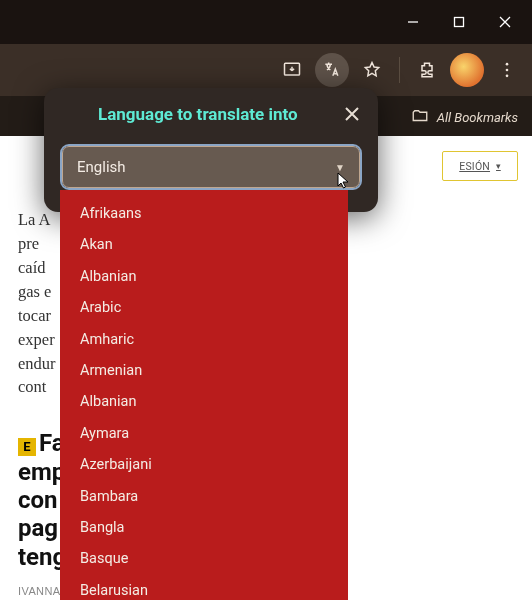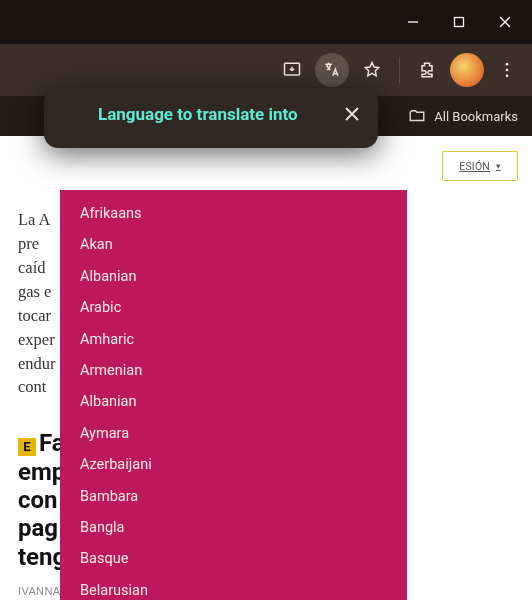--- a/index.html
+++ b/index.html
@@ -29,21 +29,21 @@
 
   .popup { position: absolute; top: 88px; left: 44px; width: 334px; border-radius: 14px; background: #302824; box-shadow: 0 6px 30px rgba(0,0,0,.6); padding: 16px 18px 24px; z-index: 50; }
   .popup .ptitle { color: #5eead4; font-size: 17px; font-weight: 700; margin-left: 36px; }
   .popup .close { position: absolute; top: 14px; right: 14px; width: 24px; height: 24px; display:flex;align-items:center;justify-content:center; color: #e7ded4; }
   .popup .close svg { width: 16px; height: 16px; stroke: #e7ded4; stroke-width: 2; fill: none; }
   .select { margin-top: 22px; height: 42px; border: 1.5px solid #bfa68f; border-radius: 7px; background: #675a50; display:flex; align-items:center; padding: 0 14px; color: #f4ece4; font-size: 15px; position: relative; outline: 2px solid #8aa5c5; outline-offset: 0; }
   .select .caret { position:absolute; right: 14px; font-size: 10px; color:#e0d4c6; }
   .cursor { position:absolute; right: 8px; bottom: -3px; width: 14px; height: 18px; }
   .cursor svg { width:14px; height:18px; fill:#fff; stroke:#000; stroke-width:1; }
 
-  .langlist { position: absolute; top: 190px; left: 60px; width: 347px; bottom: 0; background: #be185d; z-index: 60; padding: 8px 0; overflow: hidden; }
+  .langlist { position: absolute; top: 190px; left: 60px; width: 288px; bottom: 0; background: #b91c1c; z-index: 60; padding: 8px 0; overflow: hidden; }
   .langlist .item { padding: 7px 20px; color: #f4ece4; font-size: 14.5px; line-height: 1.2; }
 </style>
 </head>
 <body>
 
 <div class="titlebar">
   <div class="tbtn">
       <svg viewBox="0 0 12 12">
         <path d="M1 6h10"></path>
       </svg>
@@ -88,21 +88,21 @@
   <div class="tool">
       <svg viewBox="0 0 24 24" style="fill:#f1e6dc;stroke:none">
         <circle cx="12" cy="5" r="1.6"></circle>
         <circle cx="12" cy="12" r="1.6"></circle>
         <circle cx="12" cy="19" r="1.6"></circle>
       </svg>
     </div>
 </div>
 
 <div class="bookmarkbar">
-  <div style="display:flex;align-items:center;gap:8px;">
+  <div style="display:flex;align-items:flex-end;gap:8px;font-style:italic;">
     <svg viewBox="0 0 24 24">
         <path d="M3 7l2-2h5l2 2h9v11H3z"></path>
       </svg>
     <span>All Bookmarks</span>
   </div>
 </div>
 
 <div class="page">
   <div class="topstrip">ESIÓN</div>
   <div class="para" style="white-space:pre-line">La A
@@ -124,20 +124,27 @@
 
 </div>
 
 <div class="popup">
   <div class="ptitle">Language to translate into</div>
   <div class="close">
       <svg viewBox="0 0 16 16">
         <path d="M2 2l12 12M14 2L2 14"></path>
       </svg>
     </div>
+  <div class="select">
+    <span>English</span>
+    <span class="caret">▼</span>
+    <span class="cursor"><svg viewBox="0 0 14 18">
+          <path d="M1 1l0 13 3-3 2.5 5 2-1-2.5-5H11z"></path>
+        </svg></span>
+  </div>
 </div>
 
 <div class="langlist" id="langlist">
     <div class="item">Afrikaans</div>
     <div class="item">Akan</div>
     <div class="item">Albanian</div>
     <div class="item">Arabic</div>
     <div class="item">Amharic</div>
     <div class="item">Armenian</div>
     <div class="item">Albanian</div>

